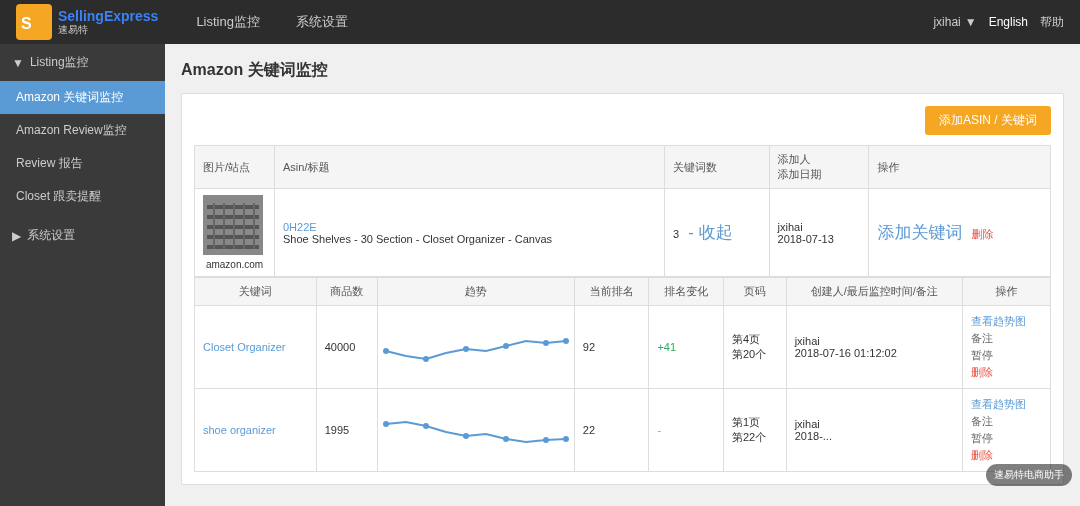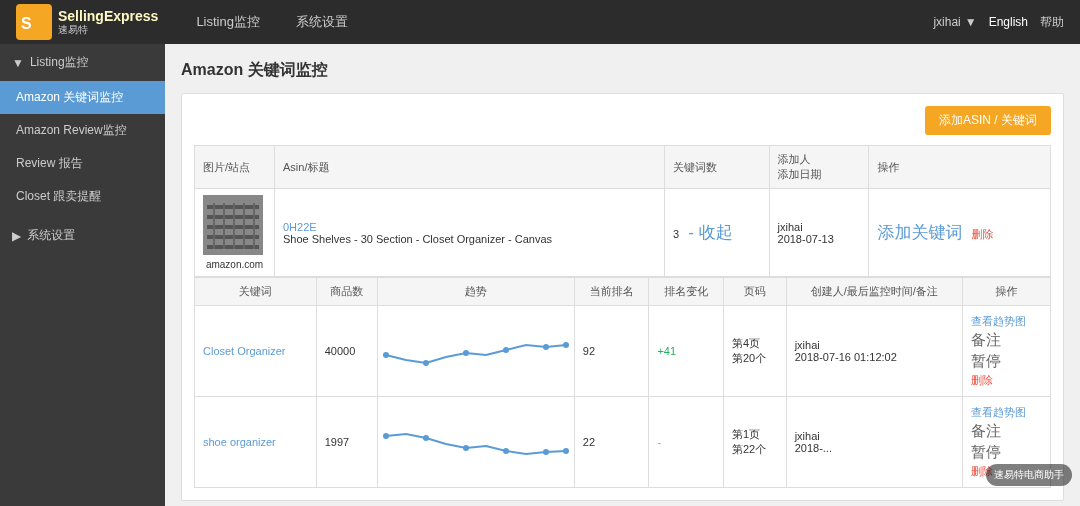--- a/index.html
+++ b/index.html
@@ -21,21 +21,21 @@
     }
     .logo-icon {
       width: 36px; height: 36px;
       background: #f5a623;
       border-radius: 4px;
       display: flex; align-items: center; justify-content: center;
       font-weight: bold; font-size: 18px; color: #fff;
       margin-right: 6px;
     }
     .logo-text { line-height: 1.1; }
-    .logo-text .brand { font-size: 14px; font-weight: bold; color: #fef9c3; }
+    .logo-text .brand { font-size: 14px; font-weight: bold; color: #3b82f6; }
     .logo-text .sub { font-size: 10px; color: #ccc; }
     .nav-links { display: flex; gap: 20px; flex: 1; }
     .nav-link { color: #ccc; font-size: 13px; cursor: pointer; padding: 4px 8px; }
     .top-right { display: flex; align-items: center; gap: 12px; }
     .user-info { color: #ccc; font-size: 12px; display: flex; align-items: center; gap: 4px; }
     .lang-btn { color: #fff; font-size: 12px; cursor: pointer; }
     .help-link { color: #ccc; font-size: 12px; cursor: pointer; }
 
     
     .layout { display: flex; min-height: calc(100vh - 44px); }
@@ -157,21 +157,21 @@
       padding: 8px;
       vertical-align: middle;
       font-size: 11px;
       color: #333;
     }
     .kw-link { color: #5b9bd5; cursor: pointer; }
     .rank-change-pos { color: #27ae60; font-weight: normal; }
     .rank-change-neu { color: #999; }
     .action-links { display: flex; flex-direction: column; gap: 2px; }
     .action-link-blue { color: #5b9bd5; cursor: pointer; font-size: 11px; }
-    .action-link-gray { color: #666; cursor: pointer; font-size: 15px; }
+    .action-link-gray { color: #666; cursor: pointer; font-size: 11px; }
     .action-link-red { color: #e74c3c; cursor: pointer; font-size: 11px; }
 
     
     .sparkline { overflow: visible; }
 
     .watermark {
       position: fixed;
       bottom: 20px;
       right: 8px;
       background: rgba(0,0,0,0.5);
@@ -354,21 +354,21 @@
                   <span class="action-link-gray">暂停</span>
                   <span class="action-link-red">删除</span>
                 </div>
               </td>
             </tr>
 
             <tr>
               <td>
                 <span class="kw-link">shoe organizer</span>
               </td>
-              <td>1997</td>
+              <td>1995</td>
               <td style="width:180px;">
                 <svg class="sparkline" width="180" height="50" viewBox="0 0 180 50">
                   <polyline points="0,20 20,18 40,22 60,28 80,32 100,30 120,35 140,38 160,36 180,35" fill="none" stroke="#5b9bd5" stroke-width="2"></polyline>
                   <circle cx="0" cy="20" r="3" fill="#5b9bd5"></circle>
                   <circle cx="40" cy="22" r="3" fill="#5b9bd5"></circle>
                   <circle cx="80" cy="32" r="3" fill="#5b9bd5"></circle>
                   <circle cx="120" cy="35" r="3" fill="#5b9bd5"></circle>
                   <circle cx="160" cy="36" r="3" fill="#5b9bd5"></circle>
                   <circle cx="180" cy="35" r="3" fill="#5b9bd5"></circle>
                 </svg>

